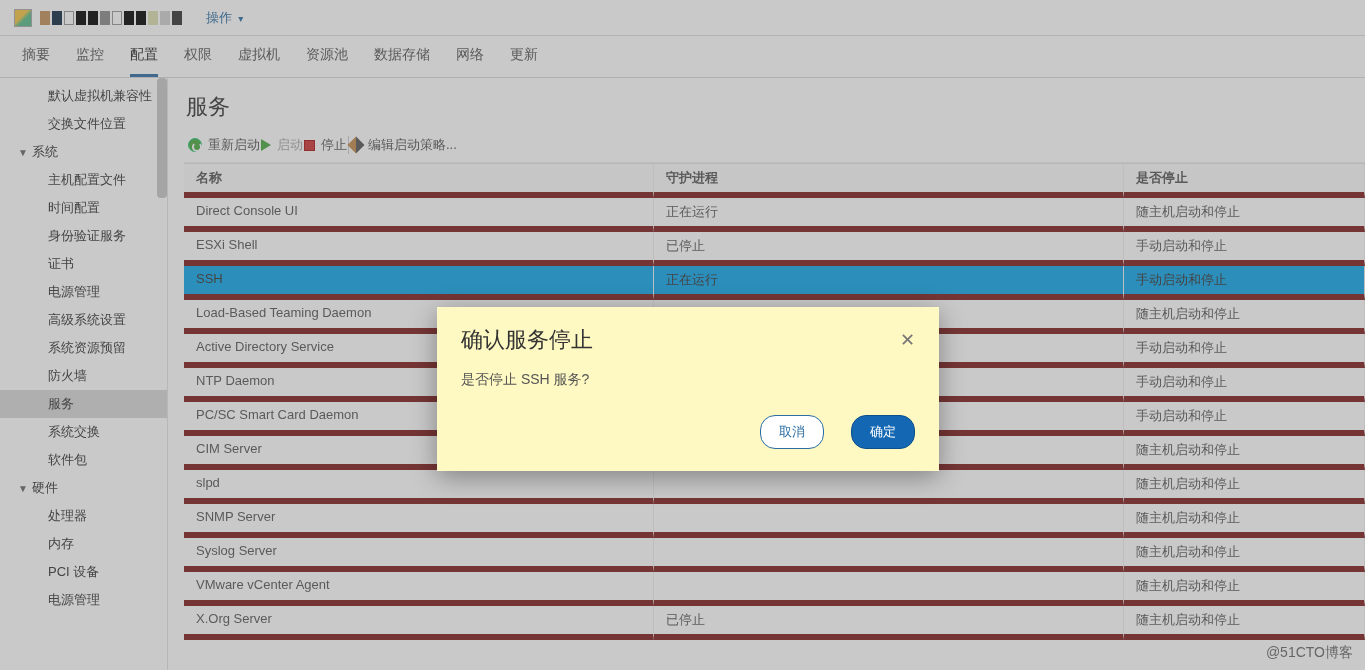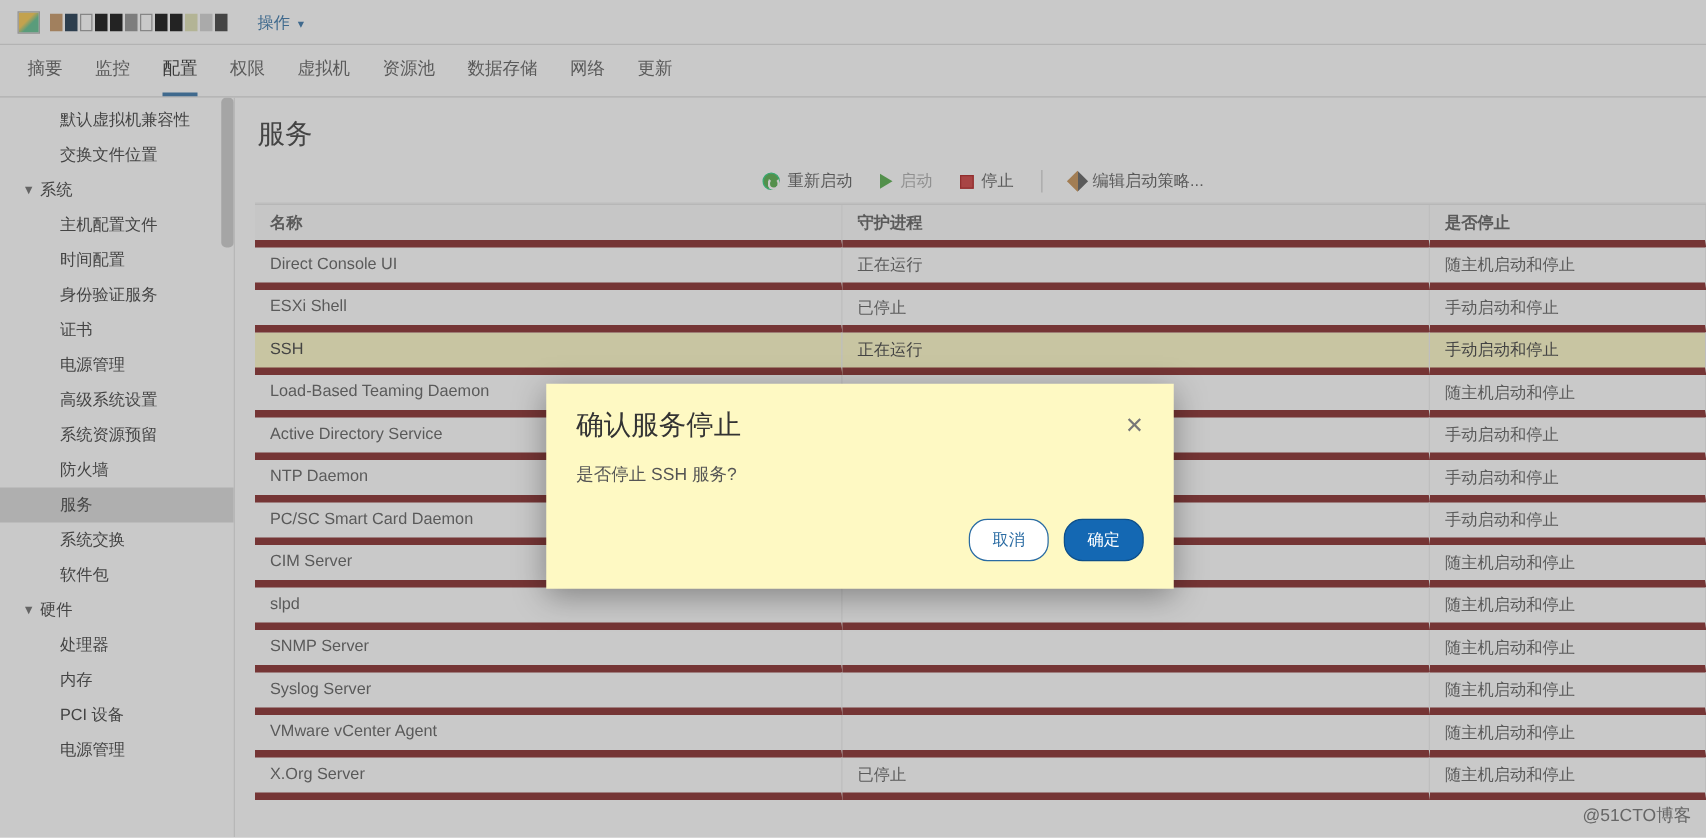--- a/index.html
+++ b/index.html
@@ -34,84 +34,83 @@
   padding: 10px 20px 0 22px;
   border-bottom: 1px solid #d9d9d9;
   font-size: 14px;
   color: #555;
   font-family: Liberation Mono, monospace;
 }
 .tab-bar .tab { padding-bottom: 10px; cursor:pointer;}
 .tab-bar .tab.active { color:#222; border-bottom: 3px solid #2b6ca3; font-weight:500;}
 .body-row { display:flex; height: calc(100% - 78px); }
 .sidebar {
-  width: 188px; border-right: 1px solid #e3e3e3;
+  width: 168px; border-right: 1px solid #e3e3e3;
   overflow-y: auto; padding-top: 4px;
   font-size: 13px; color:#333;
   position:relative;
 }
 .sb-scroll-stub{ position:absolute; right:0; top:0; width:10px; height:120px; background:#c8c8c8; border-radius:4px;}
 .sidebar .group-hdr {
   display:flex; align-items:center; padding: 5px 8px 5px 18px; cursor:pointer;
 }
 .sidebar .group-hdr .tw { font-size:10px; margin-right:4px; color:#666;}
 .sidebar .item {
   padding: 5px 8px 5px 48px; cursor:pointer;
 }
 .sidebar .item.lvl0 { padding-left: 48px;}
 .sidebar .item.sel { background:#d7d7d7;}
 .main {
   flex:1; padding: 10px 0 0 16px; overflow:hidden; position:relative;
 }
 .page-title { font-size: 22px; color:#333; padding: 4px 0 10px 2px;}
 .toolbar {
-  display:flex; align-items:center; gap:22px;
+  display:flex; align-items:center; gap:1px;
   padding: 4px 0 8px 4px;
   border-bottom: 1px solid #eee;
-  justify-content: center;
 }
 .tb-item { display:flex; align-items:center; gap:6px; cursor:pointer; color:#555;}
 .tb-disabled { color:#aaa;}
 .tb-sep { width:1px; height:18px; background:#ccc;}
 .ic-restart{ width:14px;height:14px; border-radius:50%; background:#4aa83f; border:1px solid #2c7; position:relative;}
 .ic-restart::after{content:"";position:absolute;left:3px;top:3px;width:6px;height:6px;border:2px solid #fff;border-radius:50%;border-top-color:transparent;}
 .ic-play{width:0;height:0;border-left:10px solid #4aa83f;border-top:6px solid transparent;border-bottom:6px solid transparent;}
 .ic-stop{width:11px;height:11px;background:#c33;border:1px solid #a11;}
 .ic-pencil{width:12px;height:12px;background:linear-gradient(135deg,#c38b4b 50%,#555 50%);transform:rotate(-45deg);}
 .grid { border-top:1px solid #e3e3e3;}
 .grid-hdr, .grid-row {
   display:grid;
   grid-template-columns: 470px 470px 1fr;
 }
 .grid-hdr { background:#fafafa; font-weight:600; color:#555;}
 .grid-hdr>div, .grid-row>div {
   padding: 5px 12px; border-bottom:6px solid #7f1d1d; border-right:1px solid #eee;
   white-space:nowrap; overflow:hidden; text-overflow:ellipsis;
 }
 .grid-row { color:#555;}
-.grid-row.sel { background:#fef9c3; color:#333;}
+.grid-row.sel { background:#0ea5e9; color:#333;}
 .modal {
   position:absolute; z-index:20;
   left: 437px; top: 307px;
   width: 502px;
   background:#fef9c3;
   box-shadow: 0 6px 24px rgba(0,0,0,0.35);
 }
 .modal-hdr {
   display:flex; justify-content:space-between; align-items:center;
   padding: 18px 24px 10px 24px;
 }
 .modal-title { font-size:22px; color:#333;}
 .modal-close { font-size:18px; color:#777; cursor:pointer; font-weight:300;}
 .modal-body { padding: 6px 24px 20px 24px; color:#555; font-size:14px;}
 .modal-ftr {
   display:flex; justify-content:flex-end; gap:12px;
   padding: 6px 24px 22px 24px;
 }
-.btn { padding: 7px 18px; font-size:13px; border-radius:15px; cursor:pointer;}
+.btn { padding: 7px 18px; font-size:13px; border-radius:15px; cursor:pointer;margin-left:15px;}
 .btn-cancel { background:#fff; color:#2b6ca3; border:1px solid #2b6ca3;}
 .btn-ok { background:#1468b3; color:#fff; border:1px solid #0d4f8a;text-align:right;}
 .watermark {
   position:absolute; right:12px; bottom:8px;
   color:#666; font-size:14px; z-index:25;
 }
 </style>
 </head>
 <body>
 

